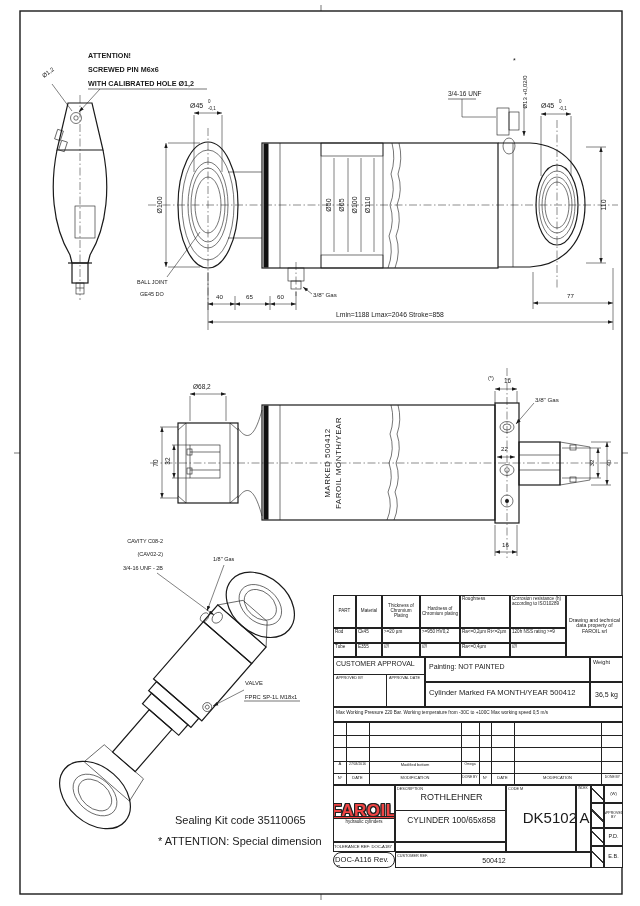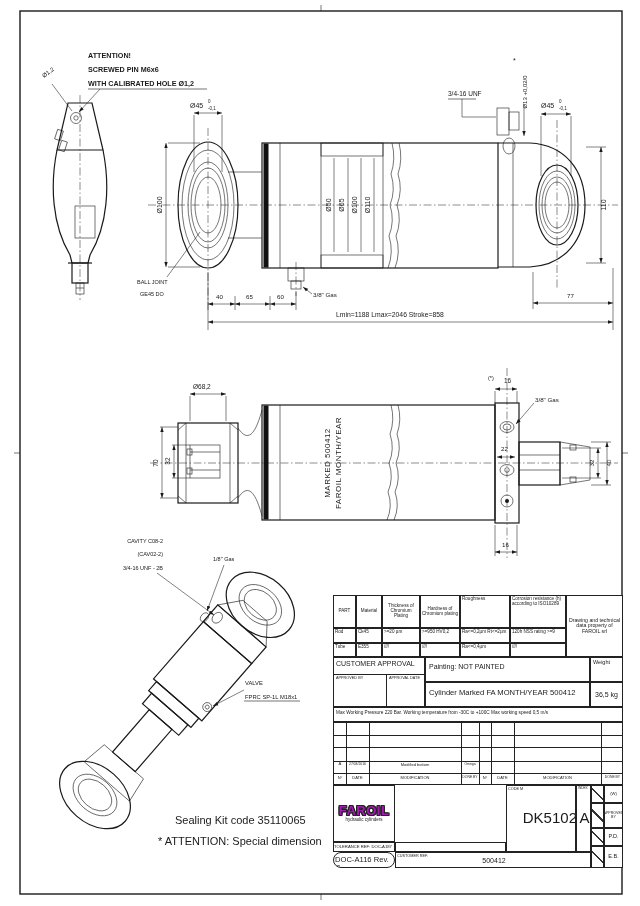--- a/index.html
+++ b/index.html
@@ -16,22 +16,22 @@
   
   #tblock{position:absolute;left:333px;top:595px;width:290px;height:193px;}
   .tb{position:absolute;border:1px solid #222;box-sizing:border-box;background:#fff;
       overflow:hidden;line-height:1.05;}
   .ctr{display:flex;align-items:center;justify-content:center;text-align:center;}
   .tiny{font-size:4.6px;}
   .lbl{position:absolute;left:1px;top:1px;font-size:3.8px;}
   .hline{position:absolute;height:1px;background:#222;}
   .vline{position:absolute;width:1px;background:#222;}
   .diag{background:linear-gradient(45deg,transparent 46%,#333 46%,#333 54%,transparent 54%);}
-  .logo{font-weight:bold;font-size:13px;letter-spacing:0.5px;color:#a21caf;
-        text-shadow:-1px 0 #222,1px 0 #222,0 -1px #222,0 1px #222,-1px -1px #222,1px 1px #222,-1px 1px #222,1px -1px #222;}
+  .logo{font-weight:bold;font-size:17px;letter-spacing:0.5px;color:#ef4444;
+        text-shadow:-1px 0 #222,1px 0 #222,0 -1px #222,0 1px #222,-1px -1px #222,1px 1px #222,-1px 1px #222,1px -1px #222;text-decoration:underline;}
 </style>
 </head>
 <body>
 
 <div id="sheet">
 
 <svg width="640" height="906" viewBox="0 0 640 906">
   <defs>
     <pattern id="hatch" width="5" height="5" patternUnits="userSpaceOnUse" patternTransform="rotate(45)">
       <line x1="0" y1="0" x2="0" y2="5" stroke="#1a1a1a" stroke-width="0.55"></line>
@@ -362,20 +362,26 @@
     <div style="position:absolute;left:267px;top:53px;width:23px;font-size:3.4px;text-align:center;">DONE BY</div>
   </div>
 
   <div class="tb ctr" style="left:0;top:190px;width:62px;height:57px;flex-direction:column;">
     <div class="logo">FAROIL</div>
     <div style="font-size:4.5px;">hydraulic cylinders</div>
   </div>
   <div class="tb" style="left:0;top:247px;width:62px;height:10px;font-size:4.2px;padding-top:2px;">TOLERANCE REF: DOC-A187</div>
   <div class="tb" style="left:0;top:257px;width:62px;height:16px;font-size:7.6px;padding:3px 0 0 1px;border-radius:8px;">DOC-A116 Rev. C</div>
 
+  <div class="tb" style="left:62px;top:190px;width:111px;height:57px;">
+    <div class="lbl">DESCRIPTION</div>
+    <div style="position:absolute;left:0;top:7px;width:111px;text-align:center;font-size:9px;">ROTHLEHNER</div>
+    <div class="hline" style="left:0;top:24px;width:111px;"></div>
+    <div style="position:absolute;left:0;top:30px;width:111px;text-align:center;font-size:8.4px;">CYLINDER 100/65x858</div>
+  </div>
   <div class="tb" style="left:62px;top:247px;width:111px;height:10px;"></div>
   <div class="tb" style="left:62px;top:257px;width:196px;height:16px;">
     <div class="lbl">CUSTOMER REF.</div>
     <div style="position:absolute;left:0;top:4px;width:196px;text-align:center;font-size:7px;">500412</div>
   </div>
 
   <div class="tb" style="left:173px;top:190px;width:70px;height:67px;">
     <div class="lbl">CODE M</div>
     <div style="position:absolute;left:0;top:24px;width:70px;text-align:right;font-size:15px;">DK5102</div>
   </div>

